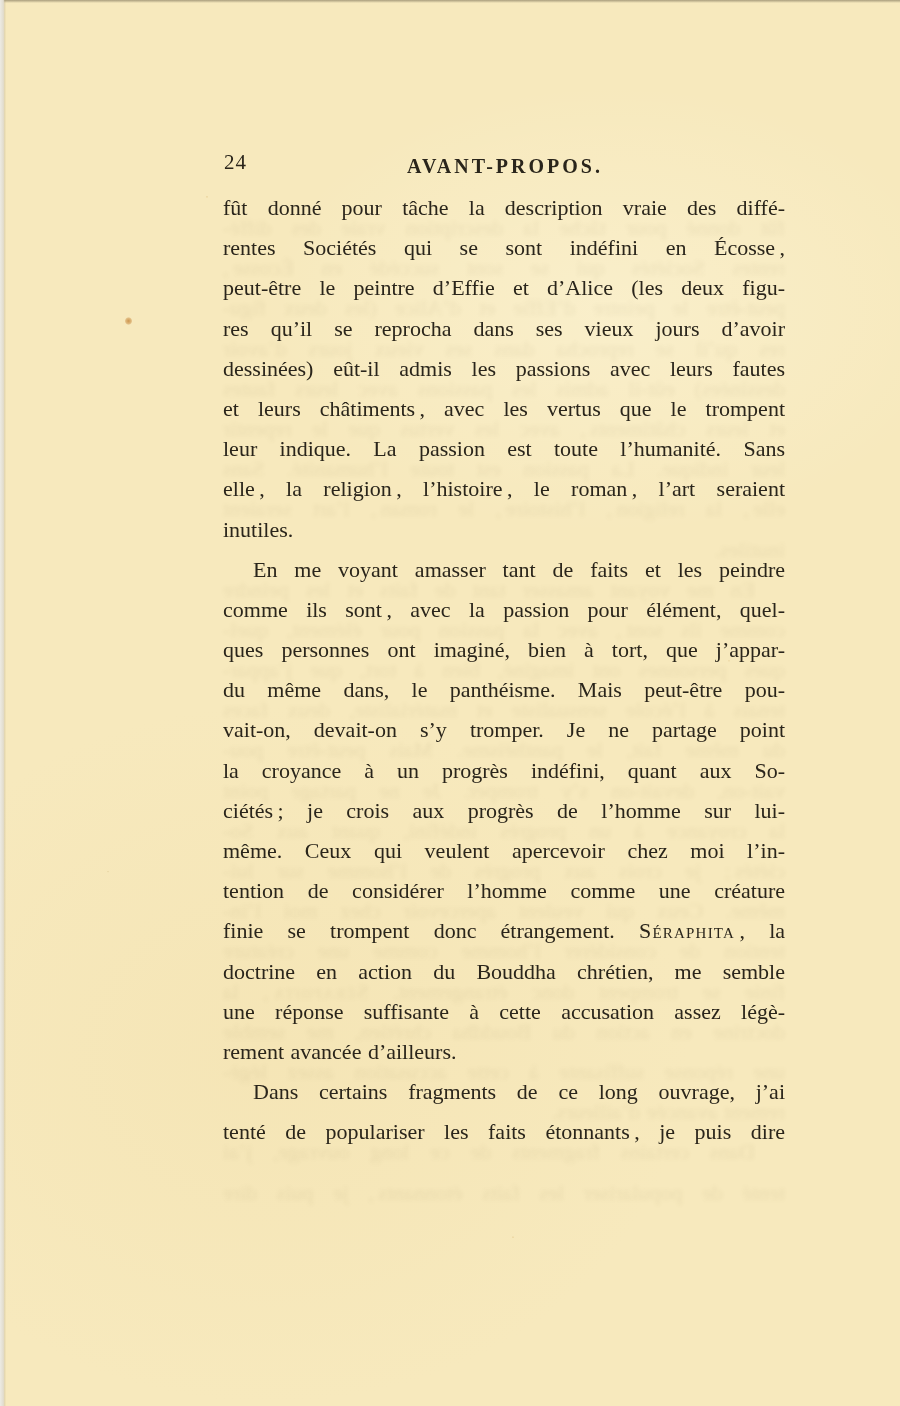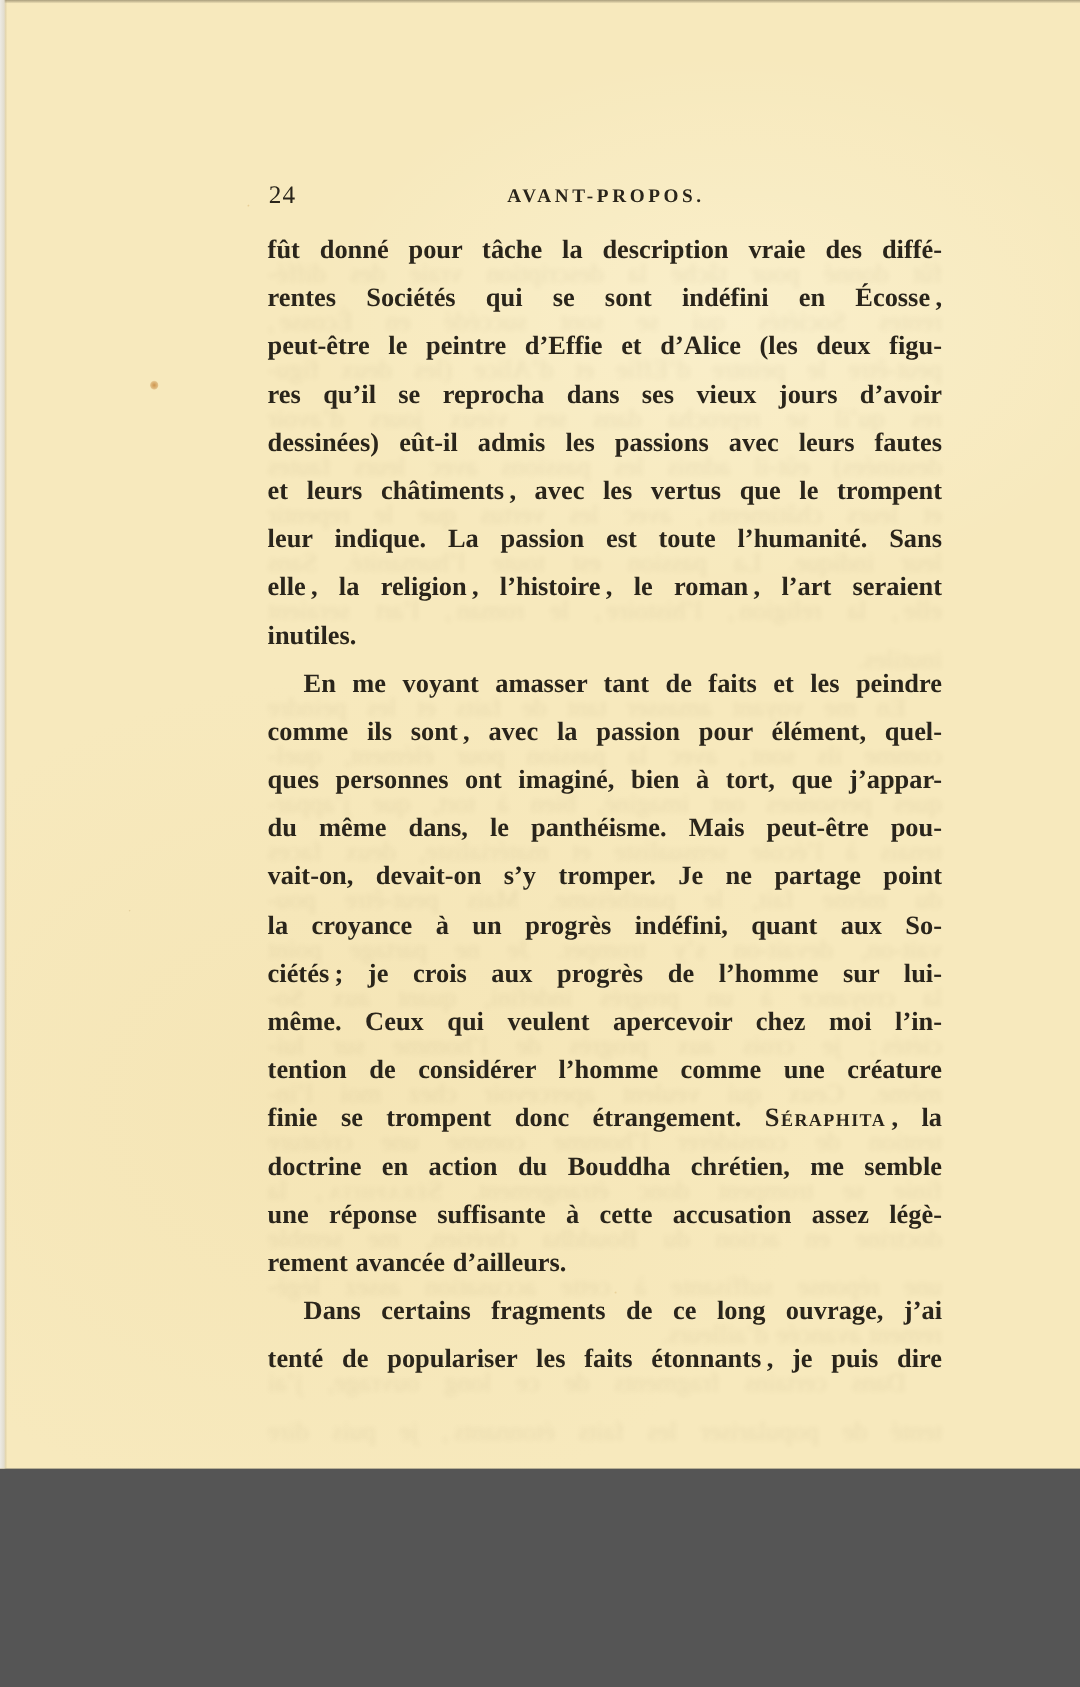--- a/index.html
+++ b/index.html
@@ -1,20 +1,20 @@
 <!DOCTYPE html>
 <html style="--paper: #f7e9bd; --ink: #2a251b;"><head>
 <meta charset="utf-8">
 <style>
   html, body { margin: 0; padding: 0; background: #555; }
 
   .sheet {
     position: relative;
     width: 900px;
-    height: 1224px;
+    height: 1406px;
     margin: 0 auto;
     overflow: hidden;
     background-color: var(--paper, #f7e9bd);
     background-image:
       radial-gradient(ellipse 500px 320px at 68% 22%, rgba(255, 250, 228, 0.35), rgba(255,250,228,0) 70%),
       radial-gradient(ellipse 600px 500px at 30% 75%, rgba(240, 220, 165, 0.30), rgba(240,220,165,0) 70%),
       radial-gradient(circle 1.2px at 23% 14%, rgba(197, 148, 62, 0.35), rgba(197,148,62,0) 100%),
       radial-gradient(circle 1.1px at 81% 47%, rgba(197, 148, 62, 0.30), rgba(197,148,62,0) 100%),
       radial-gradient(circle 1.3px at 57% 88%, rgba(197, 148, 62, 0.30), rgba(197,148,62,0) 100%),
       radial-gradient(circle 1px at 12% 62%, rgba(170, 130, 60, 0.30), rgba(170,130,60,0) 100%);
@@ -37,27 +37,26 @@
     background: radial-gradient(circle, rgba(198, 134, 58, 0.85) 0%, rgba(198, 134, 58, 0.45) 55%, rgba(198,134,58,0) 78%);
   }
 
   .pagenum {
     position: absolute; left: 224px; top: 150px;
     font-size: 21px; letter-spacing: 1px;
   }
   .running-title {
     position: absolute; left: 224px; top: 155px; width: 562px;
     text-align: center;
-    font-size: 16px; font-weight: bold; letter-spacing: 3px;
+    font-size: 20px; font-weight: bold; letter-spacing: 3px;
   }
 
   .text-block {
     position: absolute; left: 223px; top: 188px; width: 562px;
     font-size: 22px;
-    font-weight: bold;
   }
   .line {
     height: 40.2px;
     line-height: 40.2px;
     text-align: justify;
     text-align-last: justify;
     overflow: hidden;
     word-spacing: 1px;
   }
   .line.noj { text-align-last: left; }

